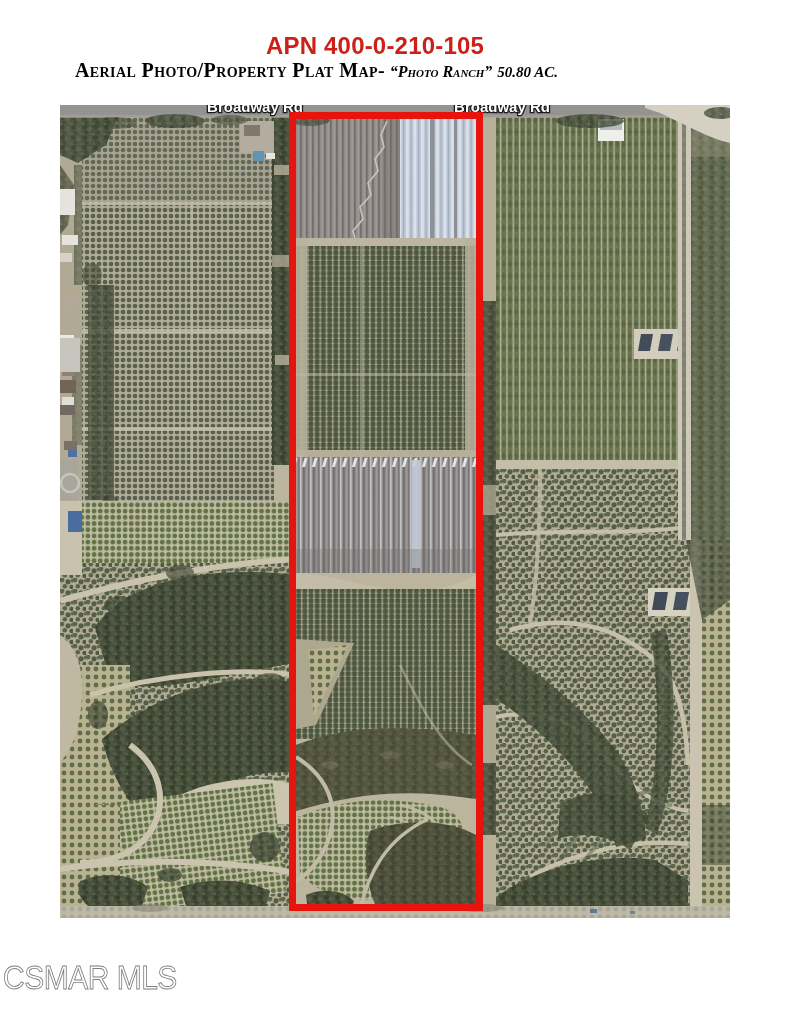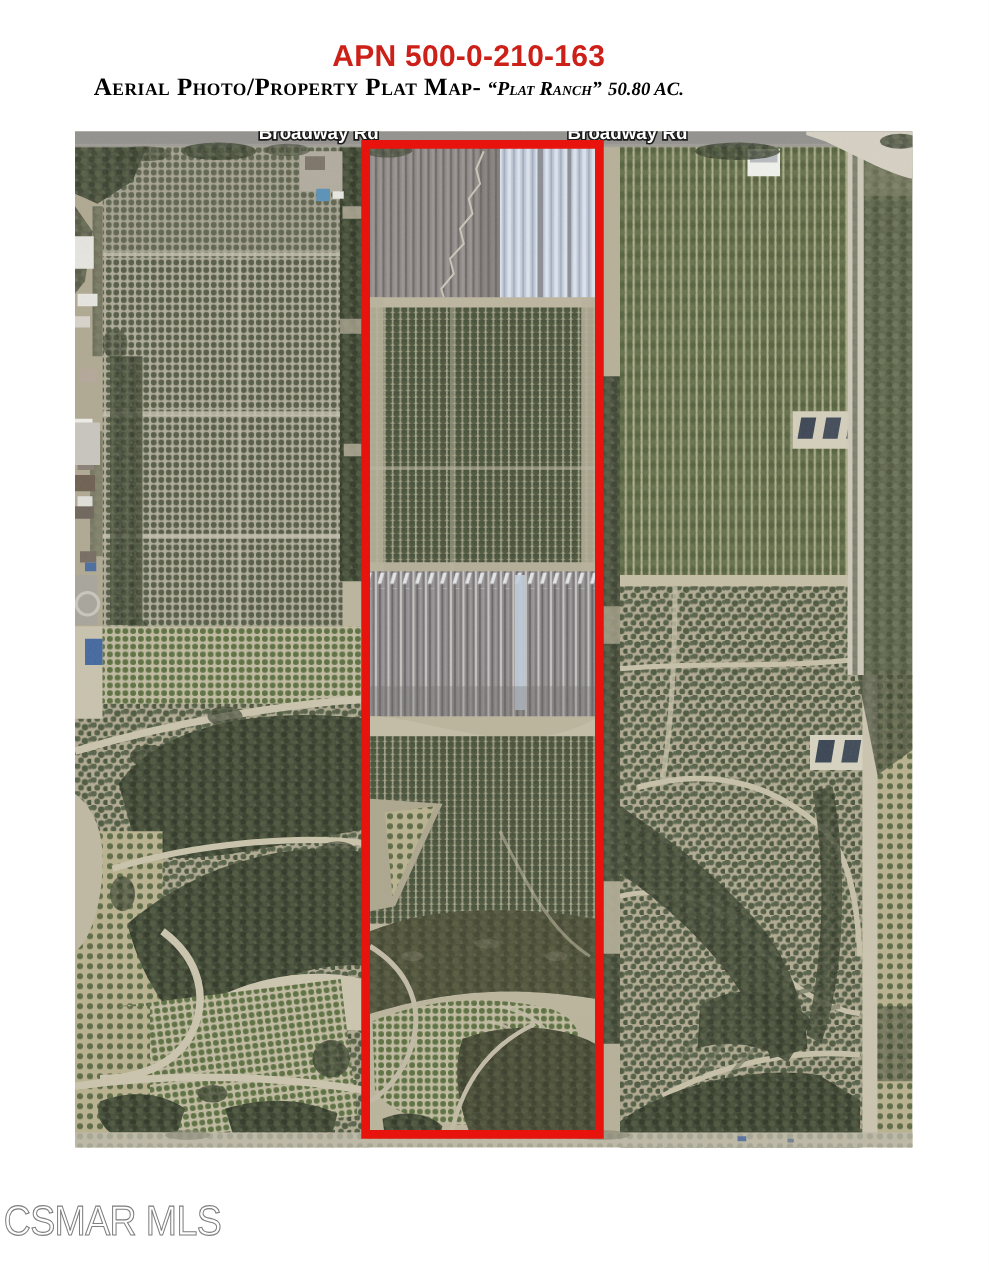--- a/index.html
+++ b/index.html
@@ -8,22 +8,22 @@
 #sub{position:absolute;left:75px;top:59px;font-family:"Liberation Serif",serif;font-weight:bold;font-size:20px;color:#000;white-space:nowrap;}
 #sub .u{font-variant:small-caps;letter-spacing:0.4px;}
 #sub .it{font-style:italic;font-size:16px;font-variant:small-caps;}
 #sub .ac{font-style:italic;font-size:15px;font-variant:normal;}
 #wm{position:absolute;left:3px;top:959px;font-family:"Liberation Sans",sans-serif;font-size:30px;color:transparent;-webkit-text-stroke:0.8px #7e7e7e;letter-spacing:-0.5px;transform:scaleY(1.12);transform-origin:left top;}
 #photo{position:absolute;left:60px;top:105px;}
 </style>
 </head>
 <body>
 <div id="page">
-<div id="title">APN 500-0-210-163</div>
-<div id="sub"><span class="u">Aerial Photo/Property Plat Map</span>- <span class="it">“Plat Ranch”</span> <span class="ac">50.80 AC.</span></div>
+<div id="title">APN 400-0-210-105</div>
+<div id="sub"><span class="u">Aerial Photo/Property Plat Map</span>- <span class="it">“Photo Ranch”</span> <span class="ac">50.80 AC.</span></div>
 <svg id="photo" width="670" height="813" viewBox="0 0 670 813">
 <defs>
 <pattern id="hdots" width="6" height="6" patternUnits="userSpaceOnUse">
 <rect width="6" height="6" fill="#b0ac9a"></rect>
 <circle cx="3" cy="3" r="2.35" fill="#555c45"></circle>
 </pattern>
 <pattern id="vgreen" width="6.3" height="12" patternUnits="userSpaceOnUse">
 <rect width="6.3" height="12" fill="#bdb99b"></rect>
 <rect x="0.5" width="4.6" height="12" fill="#5f6b48"></rect>
 <circle cx="2.8" cy="3" r="2.3" fill="#55613f"></circle>

